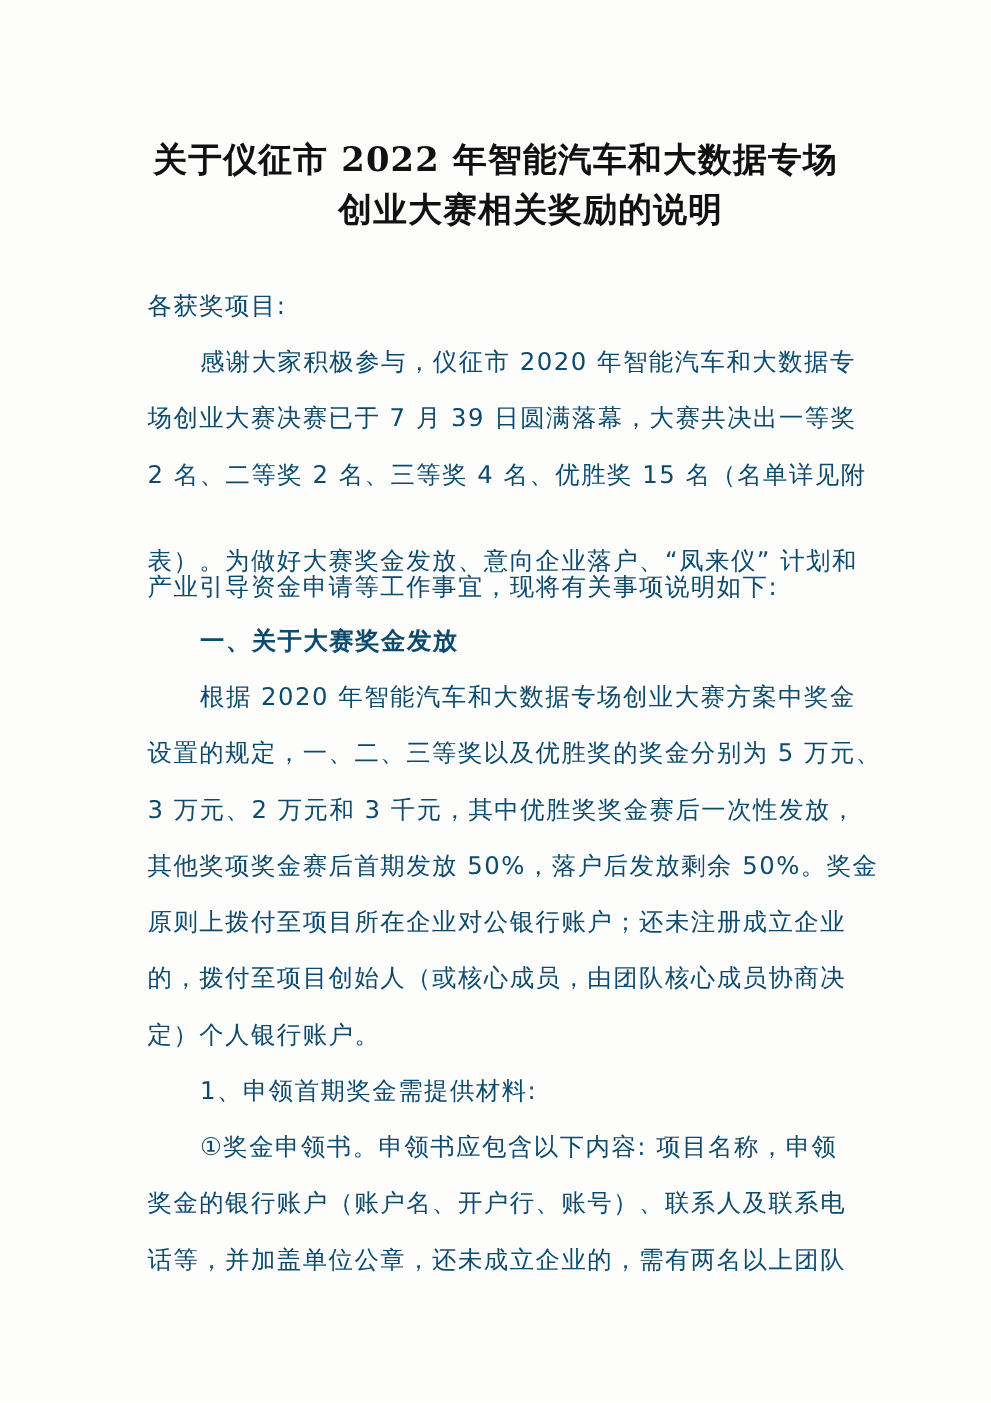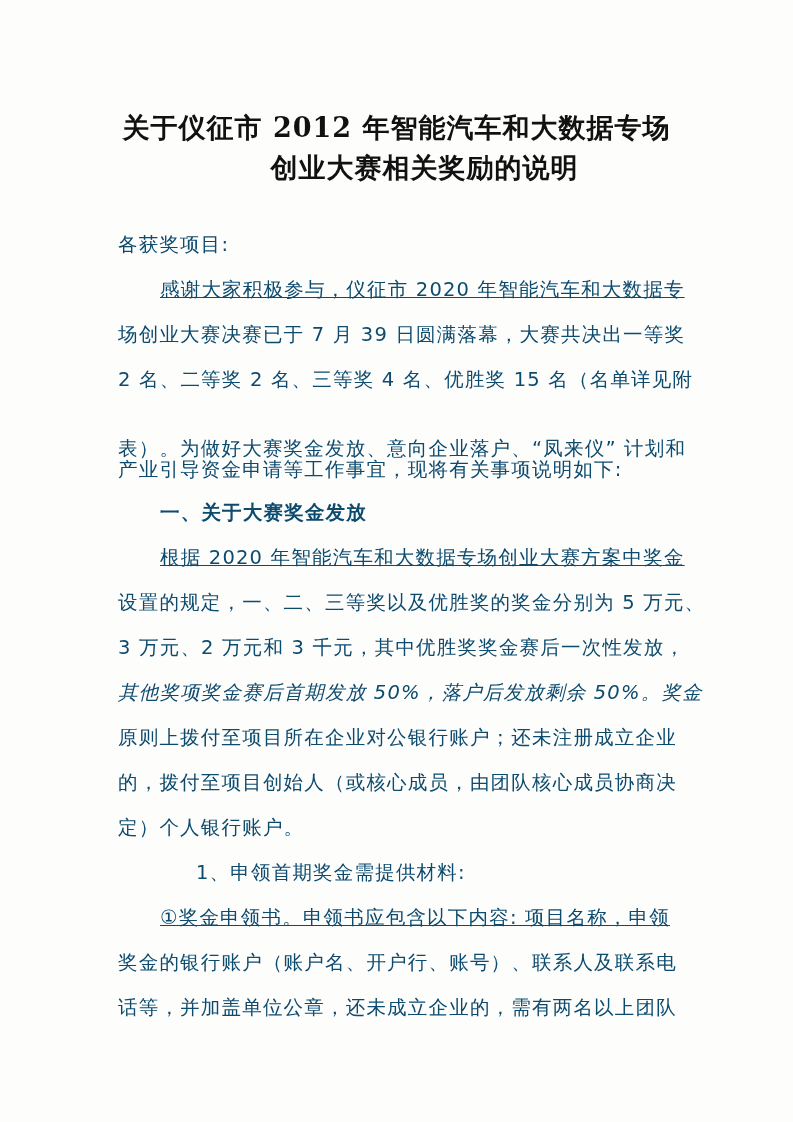--- a/index.html
+++ b/index.html
@@ -45,46 +45,46 @@
       white-space: nowrap;
       letter-spacing: 1.2px;
       line-height: 26px;
     }
     .line.justify {
       text-align: justify;
       text-align-last: justify;
       width: 540px;
     }
     .line.indent { left: 160px; }
-    .line.indent.justify { width: 498px; text-decoration: underline; }
+    .line.indent.justify { width: 498px; }
     .line.bold { font-weight: bold; }
   </style>
 </head>
 <body>
 
 <div class="page">
-  <div class="title l1">关于仪征市 2012 年智能汽车和大数据专场</div>
+  <div class="title l1">关于仪征市 2022 年智能汽车和大数据专场</div>
   <div class="title l2">创业大赛相关奖励的说明</div>
 
   <div class="line" style="top:232px;">各获奖项目:</div>
 
   <div class="line indent justify" style="top:277px;">感谢大家积极参与，仪征市 2020 年智能汽车和大数据专</div>
   <div class="line justify" style="top:322px;">场创业大赛决赛已于 7 月 39 日圆满落幕，大赛共决出一等奖</div>
   <div class="line justify" style="top:367px;">2 名、二等奖 2 名、三等奖 4 名、优胜奖 15 名（名单详见附</div>
   <div class="line justify" style="top:412px;margin-top:24px;">表）。为做好大赛奖金发放、意向企业落户、“凤来仪” 计划和</div>
   <div class="line" style="top:457px;">产业引导资金申请等工作事宜，现将有关事项说明如下:</div>
 
   <div class="line indent bold" style="top:500px;">一、关于大赛奖金发放</div>
 
   <div class="line indent justify" style="top:545px;">根据 2020 年智能汽车和大数据专场创业大赛方案中奖金</div>
   <div class="line justify" style="top:590px;">设置的规定，一、二、三等奖以及优胜奖的奖金分别为 5 万元、</div>
   <div class="line justify" style="top:635px;">3 万元、2 万元和 3 千元，其中优胜奖奖金赛后一次性发放，</div>
-  <div class="line justify" style="top:680px;font-style:italic;">其他奖项奖金赛后首期发放 50%，落户后发放剩余 50%。奖金</div>
+  <div class="line justify" style="top:680px;">其他奖项奖金赛后首期发放 50%，落户后发放剩余 50%。奖金</div>
   <div class="line justify" style="top:725px;">原则上拨付至项目所在企业对公银行账户；还未注册成立企业</div>
   <div class="line justify" style="top:770px;">的，拨付至项目创始人（或核心成员，由团队核心成员协商决</div>
   <div class="line" style="top:815px;">定）个人银行账户。</div>
 
-  <div class="line indent" style="top:860px;margin-left:36px;">1、申领首期奖金需提供材料:</div>
+  <div class="line indent" style="top:860px;">1、申领首期奖金需提供材料:</div>
 
   <div class="line indent justify" style="top:905px;">①奖金申领书。申领书应包含以下内容: 项目名称，申领</div>
   <div class="line justify" style="top:950px;">奖金的银行账户（账户名、开户行、账号）、联系人及联系电</div>
   <div class="line justify" style="top:995px;">话等，并加盖单位公章，还未成立企业的，需有两名以上团队</div>
 </div>
 
 </body></html>

